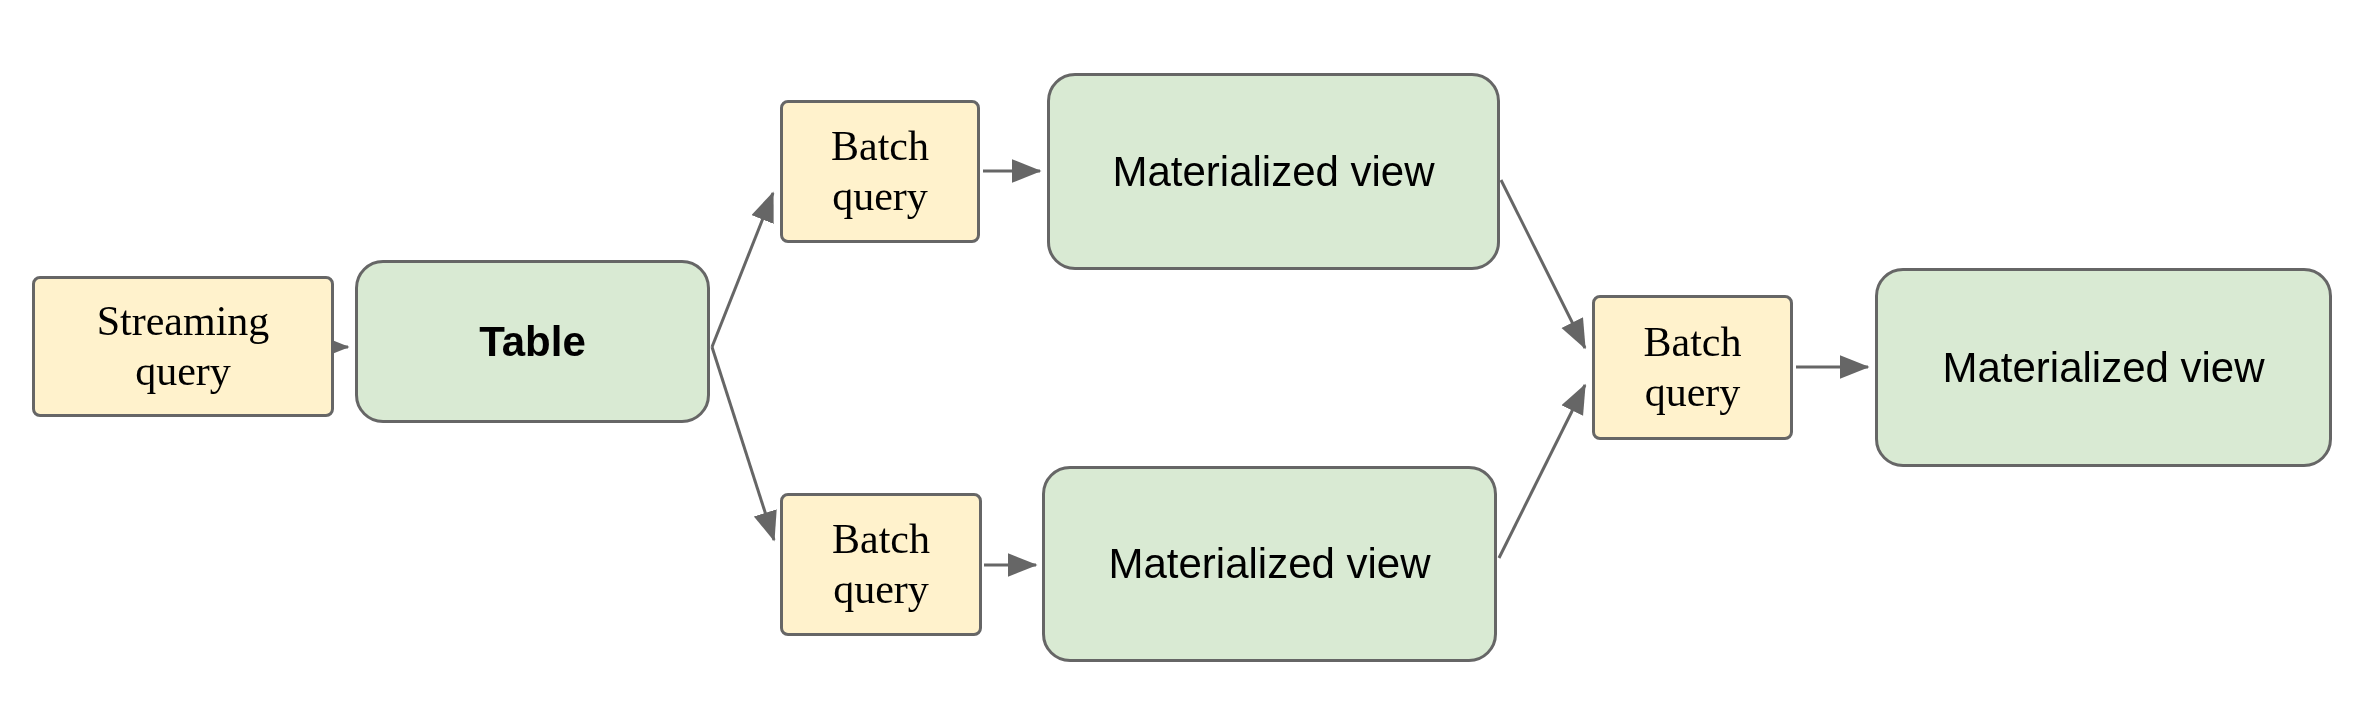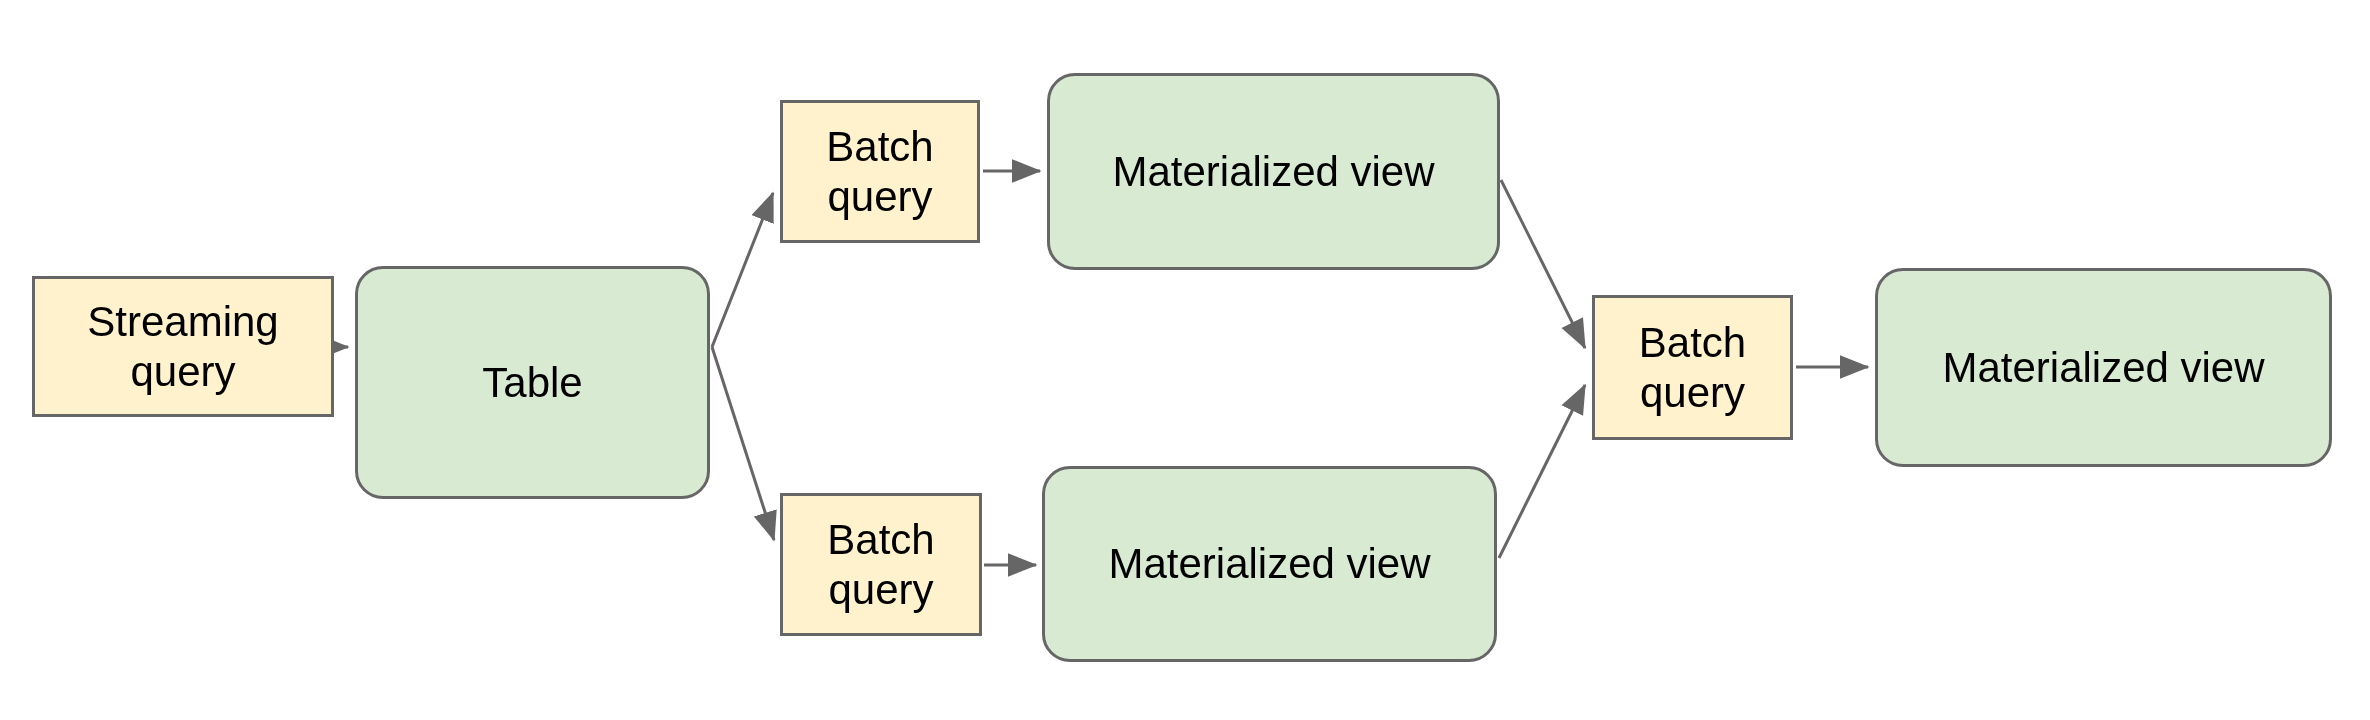--- a/index.html
+++ b/index.html
@@ -36,25 +36,25 @@
     display: flex;
     align-items: center;
     justify-content: center;
     text-align: center;
     border: 3px solid var(--stroke, #666666);
     color: var(--text, #000000);
     font-size: 42px;
     line-height: 1.18;
   }
   .node .label { display: block; padding: 0 14px; }
-  .node.query { background: var(--query-fill, #fff2cc); border-radius: 0; }
+  .node.query { background: var(--query-fill, #fff2cc); border-radius: 8px; font-family: Liberation Serif, serif; }
   .node.view  { background: var(--view-fill, #d9ead3); border-radius: 28px; }
 
   #n-streaming-query { left: 32px;   top: 276px; width: 302px; height: 141px; }
-  #n-table           { left: 355px;  top: 266px; width: 355px; height: 233px; }
+  #n-table           { left: 355px;  top: 260px; width: 355px; height: 163px; font-weight: bold; }
   #n-batch-query-top { left: 780px;  top: 100px; width: 200px; height: 143px; }
   #n-mv-top          { left: 1047px; top: 73px;  width: 453px; height: 197px; }
   #n-batch-query-bot { left: 780px;  top: 493px; width: 202px; height: 143px; }
   #n-mv-bottom       { left: 1042px; top: 466px; width: 455px; height: 196px; }
   #n-batch-query-mrg { left: 1592px; top: 295px; width: 201px; height: 145px; }
   #n-mv-final        { left: 1875px; top: 268px; width: 457px; height: 199px; }
 </style>
 </head>
 <body>
 

